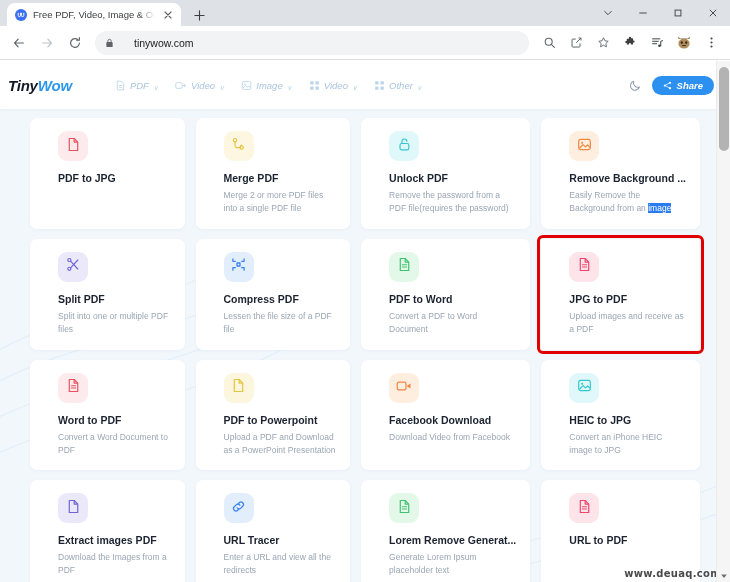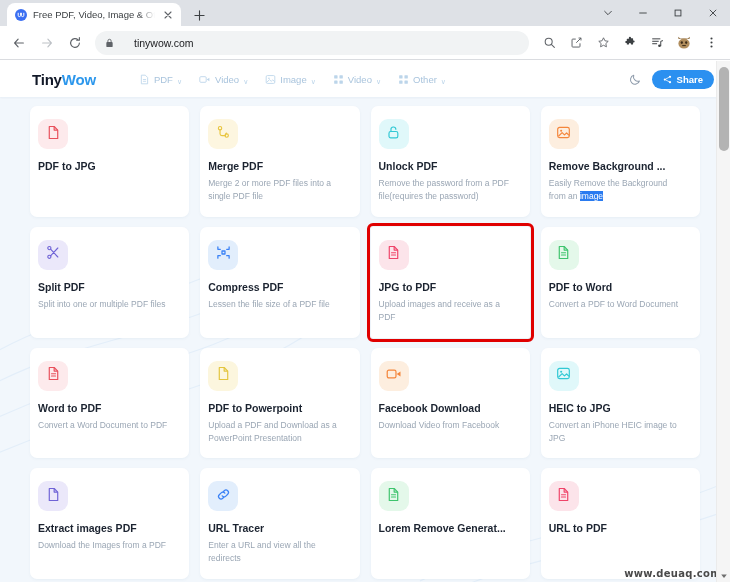--- a/index.html
+++ b/index.html
@@ -88,26 +88,27 @@
   .page {
     position: absolute; left: 0; top: 61px;
     width: 730px; height: 521px;
     background: #f2f7fc;
     overflow: hidden;
   }
   .page-bg-curves { position: absolute; inset: 0; pointer-events: none; }
 
   .site-header {
     position: relative;
-    height: 36px;
+    height: 48px;
     background: #ffffff;
     display: flex; align-items: center;
-    padding: 0 16px 0 32px;
+    padding: 0 16px 0 8px;
     box-shadow: 0 1px 2px rgba(20,60,110,.05);
     z-index: 3;
+    font-style: italic;
   }
   .logo { font-size: 15px; font-weight: bold; letter-spacing: -.2px; color: #111827; }
   .logo .wow { color: #2c97ec; }
 
   .nav { display: flex; align-items: center; gap: 17px; margin-left: 43px; }
   .nav-item {
     display: flex; align-items: flex-end; gap: 4px;
     font-size: 9.5px; color: #a9c4dd;
   }
   .nav-item .nav-ic { display: flex; color: #bcd5ea; }
@@ -128,21 +129,21 @@
   
   .grid-wrap { position: relative; z-index: 2; padding: 9px 30px 0 30px; }
   .grid {
     display: grid;
     grid-template-columns: repeat(4, 1fr);
     column-gap: 11px; row-gap: 10px;
   }
   .card {
     background: #fff;
     border-radius: 7px;
-    padding: 13px 14px 14px 8px;
+    padding: 13px 14px 14px 28px;
     min-height: 108px;
     box-shadow: 0 1px 3px rgba(25,70,120,.05);
     position: relative;
   }
   .card.highlight {
     outline: 3px solid #e00000;
     outline-offset: 1px;
     border-radius: 2px;
   }
   .card-icon {
@@ -469,42 +470,42 @@
           <div class="card-icon" style="background:#e2eefc;color:#3b82f6">
             <span><svg width="15" height="15" viewBox="0 0 16 16">
                   <path d="M2 2v2.6h2.6M14 2v2.6h-2.6M2 14v-2.6h2.6M14 14v-2.6h-2.6" stroke="currentColor" stroke-width="1.35" fill="none" stroke-linecap="round" stroke-linejoin="round"></path>
                   <path d="M6.4 6.4h3.2v3.2H6.4z" stroke="currentColor" stroke-width="1.35" fill="none" stroke-linejoin="round"></path>
                 </svg></span>
           </div>
           <div class="card-title">Compress PDF</div>
           <div class="card-desc">Lessen the file size of a PDF file</div>
         </div>
 
+        <div class="card">
+          <div class="card-icon" style="background:#e4f8ea;color:#3ec46d">
+            <span><svg width="15" height="15" viewBox="0 0 16 16">
+                  <path d="M3.5 1.6h5.2l3.8 3.8v9H3.5z" stroke="currentColor" stroke-width="1.25" fill="none" stroke-linejoin="round"></path>
+                  <path d="M8.7 1.6v3.8h3.8" stroke="currentColor" stroke-width="1.25" fill="none" stroke-linejoin="round"></path>
+                  <path d="M5.8 8.3h4.4M5.8 10.6h4.4" stroke="currentColor" stroke-width="1.15" stroke-linecap="round"></path>
+                </svg></span>
+          </div>
+          <div class="card-title">PDF to Word</div>
+          <div class="card-desc">Convert a PDF to Word Document</div>
+        </div>
+
         <div class="card highlight">
           <div class="card-icon" style="background:#fce4ea;color:#ef4469">
             <span><svg width="15" height="15" viewBox="0 0 16 16">
                   <path d="M3.5 1.6h5.2l3.8 3.8v9H3.5z" stroke="currentColor" stroke-width="1.25" fill="none" stroke-linejoin="round"></path>
                   <path d="M8.7 1.6v3.8h3.8" stroke="currentColor" stroke-width="1.25" fill="none" stroke-linejoin="round"></path>
                   <path d="M5.8 8.3h4.4M5.8 10.6h4.4" stroke="currentColor" stroke-width="1.15" stroke-linecap="round"></path>
                 </svg></span>
           </div>
           <div class="card-title">JPG to PDF</div>
           <div class="card-desc">Upload images and receive as a PDF</div>
-        </div>
-
-        <div class="card">
-          <div class="card-icon" style="background:#e4f8ea;color:#3ec46d">
-            <span><svg width="15" height="15" viewBox="0 0 16 16">
-                  <path d="M3.5 1.6h5.2l3.8 3.8v9H3.5z" stroke="currentColor" stroke-width="1.25" fill="none" stroke-linejoin="round"></path>
-                  <path d="M8.7 1.6v3.8h3.8" stroke="currentColor" stroke-width="1.25" fill="none" stroke-linejoin="round"></path>
-                  <path d="M5.8 8.3h4.4M5.8 10.6h4.4" stroke="currentColor" stroke-width="1.15" stroke-linecap="round"></path>
-                </svg></span>
-          </div>
-          <div class="card-title">PDF to Word</div>
-          <div class="card-desc">Convert a PDF to Word Document</div>
         </div>
 
         <div class="card">
           <div class="card-icon" style="background:#fdeaec;color:#e8505b">
             <span><svg width="15" height="15" viewBox="0 0 16 16">
                   <path d="M3.5 1.6h5.2l3.8 3.8v9H3.5z" stroke="currentColor" stroke-width="1.25" fill="none" stroke-linejoin="round"></path>
                   <path d="M8.7 1.6v3.8h3.8" stroke="currentColor" stroke-width="1.25" fill="none" stroke-linejoin="round"></path>
                   <path d="M5.8 8.3h4.4M5.8 10.6h4.4" stroke="currentColor" stroke-width="1.15" stroke-linecap="round"></path>
                 </svg></span>
           </div>
@@ -570,20 +571,21 @@
 
         <div class="card">
           <div class="card-icon" style="background:#e4f8ea;color:#3ec46d">
             <span><svg width="15" height="15" viewBox="0 0 16 16">
                   <path d="M3.5 1.6h5.2l3.8 3.8v9H3.5z" stroke="currentColor" stroke-width="1.25" fill="none" stroke-linejoin="round"></path>
                   <path d="M8.7 1.6v3.8h3.8" stroke="currentColor" stroke-width="1.25" fill="none" stroke-linejoin="round"></path>
                   <path d="M5.8 8.3h4.4M5.8 10.6h4.4" stroke="currentColor" stroke-width="1.15" stroke-linecap="round"></path>
                 </svg></span>
           </div>
           <div class="card-title">Lorem Remove Generat...</div>
+          <div class="card-desc">Generate Lorem Ipsum placeholder text</div>
         </div>
 
         <div class="card">
           <div class="card-icon" style="background:#fce4ea;color:#ef4469">
             <span><svg width="15" height="15" viewBox="0 0 16 16">
                   <path d="M3.5 1.6h5.2l3.8 3.8v9H3.5z" stroke="currentColor" stroke-width="1.25" fill="none" stroke-linejoin="round"></path>
                   <path d="M8.7 1.6v3.8h3.8" stroke="currentColor" stroke-width="1.25" fill="none" stroke-linejoin="round"></path>
                   <path d="M5.8 8.3h4.4M5.8 10.6h4.4" stroke="currentColor" stroke-width="1.15" stroke-linecap="round"></path>
                 </svg></span>
           </div>

